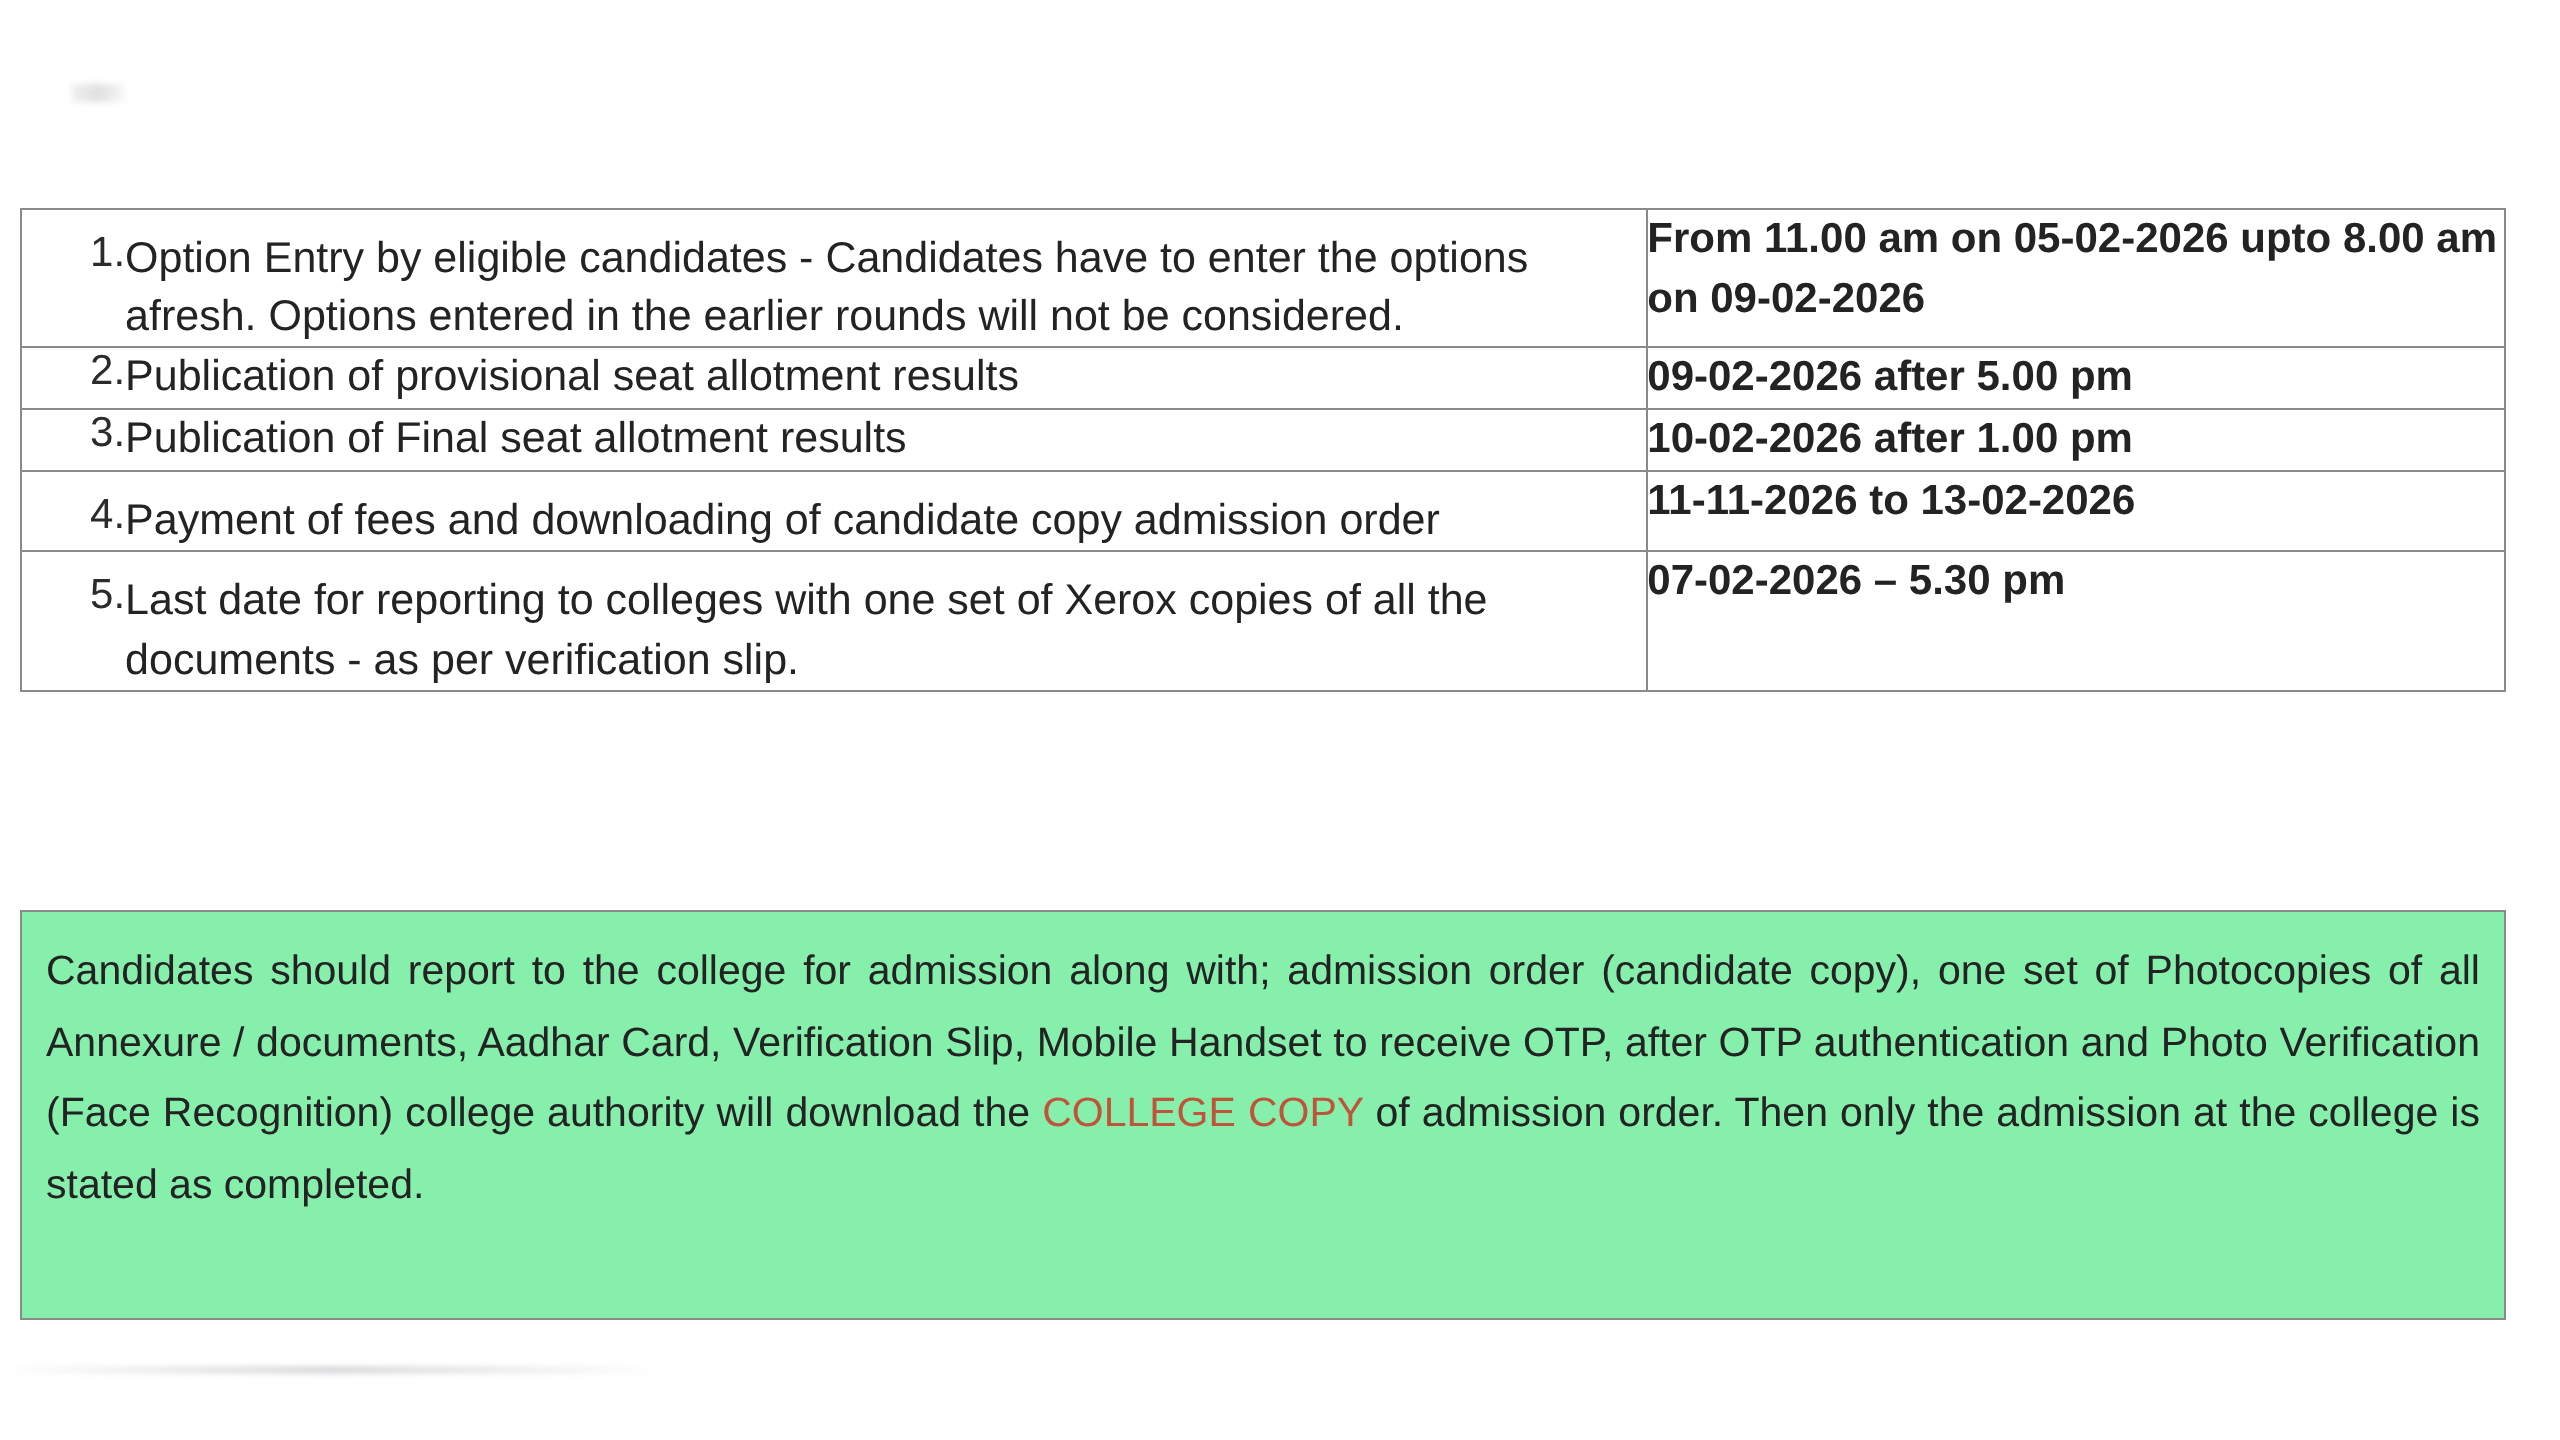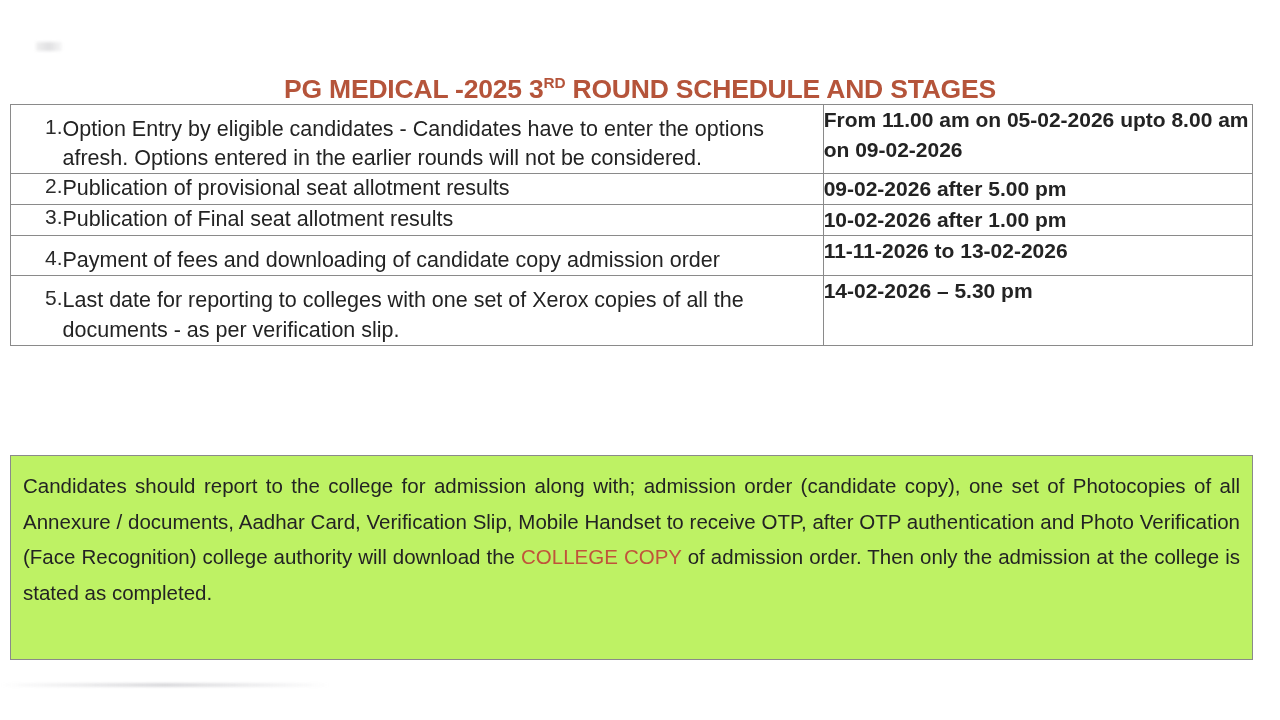--- a/index.html
+++ b/index.html
@@ -113,21 +113,21 @@
   .row-tall .cell-task { padding-top: 10px; }
 
   .footer-note {
     position: absolute;
     left: 10px;
     top: 455px;
     width: 1243px;
     height: 205px;
     box-sizing: border-box;
     border: 1px solid #8a8a8a;
-    background: #bef264;
+    background: #86efac;
     padding: 12px 12px 10px 12px;
   }
   .footer-note p {
     margin: 0;
     font-size: 20.5px;
     line-height: 1.74;
     color: #232323;
     text-align: justify;
     text-justify: inter-word;
     hyphens: none;
@@ -137,23 +137,20 @@
   }
 </style>
 </head>
 <body>
 
 <div class="page">
 
   <div class="scan-smudge"></div>
   <div class="scan-smudge2"></div>
 
-  <div class="doc-title">
-    <span>PG MEDICAL -2025 3</span><sup>RD</sup><span> ROUND SCHEDULE AND STAGES</span>
-  </div>
 
   <table class="schedule-table">
     <colgroup>
       <col class="col-num">
       <col class="col-task">
       <col class="col-date">
     </colgroup>
     <tbody>
       <tr class="row-tall">
         <td class="cell-num">1.</td>
@@ -171,21 +168,21 @@
         <td class="cell-date">10-02-2026 after 1.00 pm</td>
       </tr>
       <tr class="row-tall">
         <td class="cell-num">4.</td>
         <td class="cell-task">Payment of fees and downloading of candidate copy admission order</td>
         <td class="cell-date">11-11-2026 to 13-02-2026</td>
       </tr>
       <tr class="row-tall">
         <td class="cell-num">5.</td>
         <td class="cell-task">Last date for reporting to colleges with one set of Xerox copies of all the documents - as per verification slip.</td>
-        <td class="cell-date">14-02-2026 – 5.30 pm</td>
+        <td class="cell-date">07-02-2026 – 5.30 pm</td>
       </tr>
     </tbody>
   </table>
 
   <div class="footer-note">
     <p><span>Candidates should report to the college for admission along with; admission order (candidate copy), one set of Photocopies of all Annexure / documents, Aadhar Card, Verification Slip, Mobile Handset to receive OTP, after OTP authentication and Photo Verification (Face Recognition) college authority will download the </span><span class="highlight">COLLEGE COPY</span><span> of admission order.  Then only the admission at the college is stated as completed.</span></p>
   </div>
 
 </div>
 

